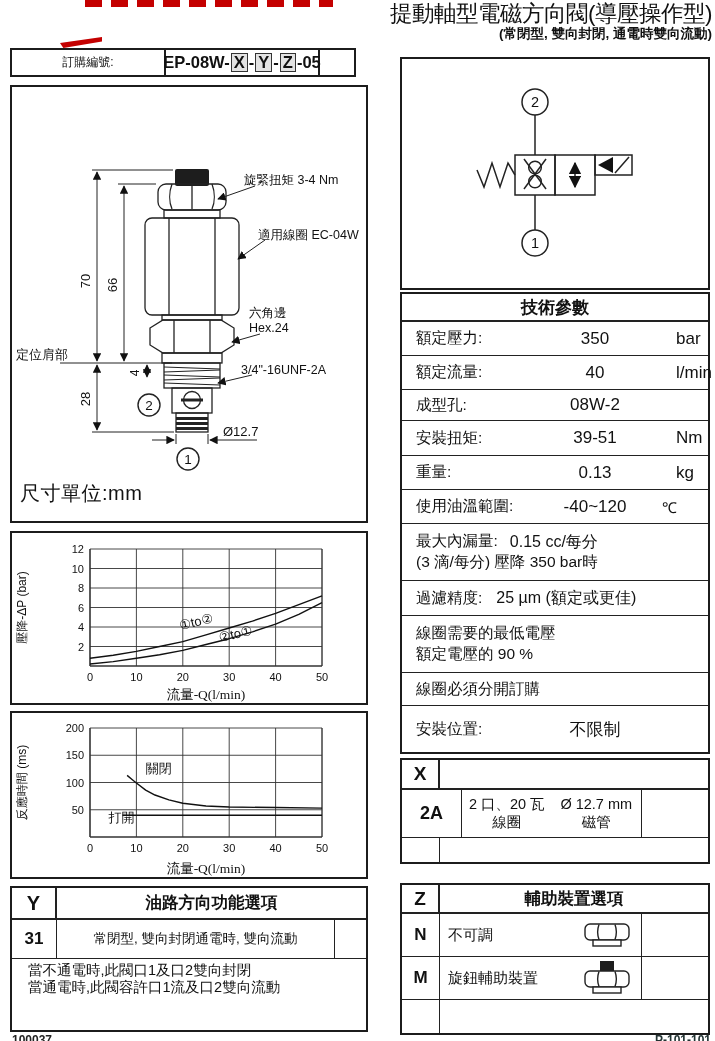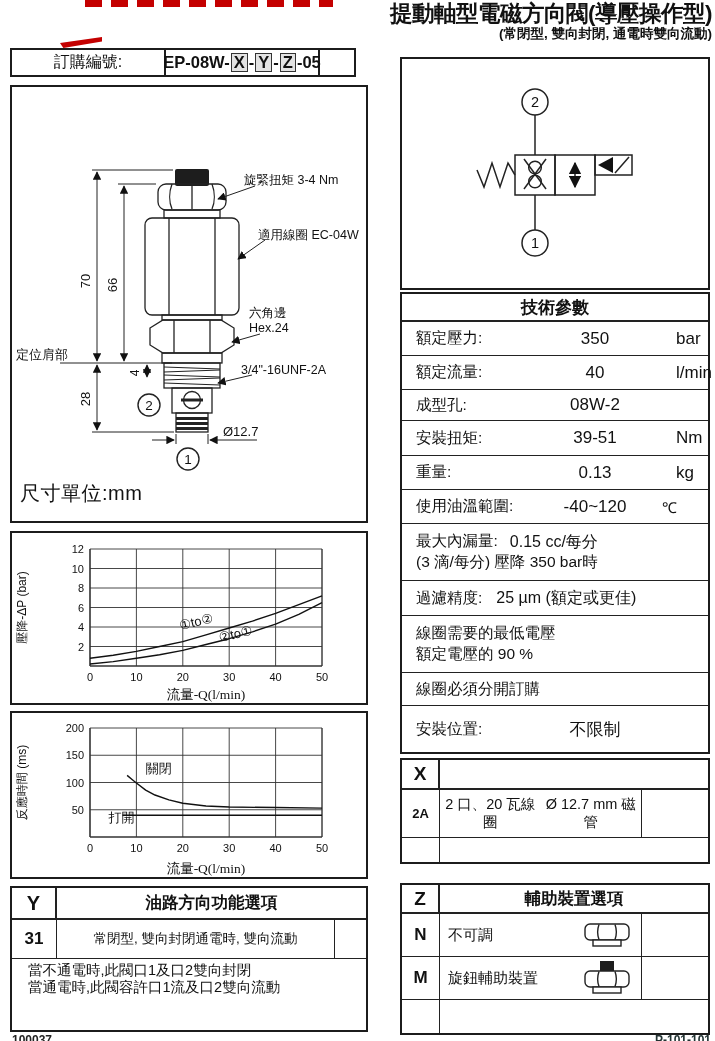--- a/index.html
+++ b/index.html
@@ -7,26 +7,26 @@
   .page{position:relative;width:715px;height:1041px;background:#fff;overflow:hidden;
         font-family:"Liberation Sans",sans-serif;color:#111;margin:0 auto}
   .box{position:absolute;border:2px solid #1c1c1c;background:#fff}
 
   
   .logo-bars{position:absolute;left:85px;top:0;width:248px;height:7px;
     background:repeating-linear-gradient(90deg,#c40000 0 17px,rgba(0,0,0,0) 17px 26px)}
   .logo-swoosh{position:absolute;left:60px;top:37px;width:42px;height:11px;background:#c40000;
     clip-path:polygon(0 55%,100% 0,100% 40%,8% 100%)}
   .titles{position:absolute;right:3px;top:1px;text-align:right;line-height:1.12}
-  .title-main{font-size:22.5px;font-weight:bold;letter-spacing:-.5px}
+  .title-main{font-size:22.5px;font-weight:normal;letter-spacing:-.5px}
   .title-sub{font-size:13.5px;font-weight:bold}
 
   
   .order-box{left:10px;top:48px;width:346px;height:29px;display:flex;align-items:stretch}
-  .order-label{width:152px;display:flex;align-items:center;justify-content:center;font-size:16px}
+  .order-label{width:152px;display:flex;align-items:center;justify-content:center;font-size:12px}
   .order-value{width:156px;border-left:2px solid #1c1c1c;border-right:2px solid #1c1c1c;
     display:flex;align-items:center;justify-content:center;font-size:16.5px;font-weight:bold;white-space:nowrap}
   .kbox{display:inline-block;border:1.5px solid #333;background:#e3e3e3;padding:0 2px;margin:0 1px;line-height:1.05}
 
   
   .drawing-box{left:10px;top:85px;width:358px;height:438px}
   .units-note{position:absolute;left:8px;top:393px;font-size:20px;letter-spacing:.5px}
   .chart1-box{left:10px;top:531px;width:358px;height:174px}
   .chart2-box{left:10px;top:711px;width:358px;height:168px}
   .symbol-box{left:400px;top:57px;width:310px;height:233px;display:flex;align-items:center;justify-content:center}
@@ -310,21 +310,21 @@
         <text x="194" y="160" text-anchor="middle" font-size="13.5" class="serif">流量-Q(l/min)</text>
         <text x="14" y="69.5" text-anchor="middle" font-size="12" transform="rotate(-90 14 69.5)">反應時間 (ms)</text>
       </svg>
   </div>
 
   <div class="box x-table">
     <div class="opt-header" style="height:30px">
       <div class="opt-key" style="width:38px;font-size:19px">X</div>
     </div>
     <div class="opt-row" style="height:48px">
-      <div class="opt-key" style="width:38px;font-size:13px;border-right-width:1.5px">2A</div>
+      <div class="opt-key" style="width:60px;font-size:18px;border-right-width:1.5px">2A</div>
       <div class="opt-mid">
         <span>2 口、20 瓦線圈</span>
         <span>Ø 12.7 mm 磁管</span>
       </div>
       <div class="opt-right"></div>
     </div>
     <div class="opt-row" style="flex:1;border-bottom:none">
       <div class="opt-key" style="width:38px;border-right-width:1.5px"></div>
       <div class="opt-mid"></div>
     </div>

